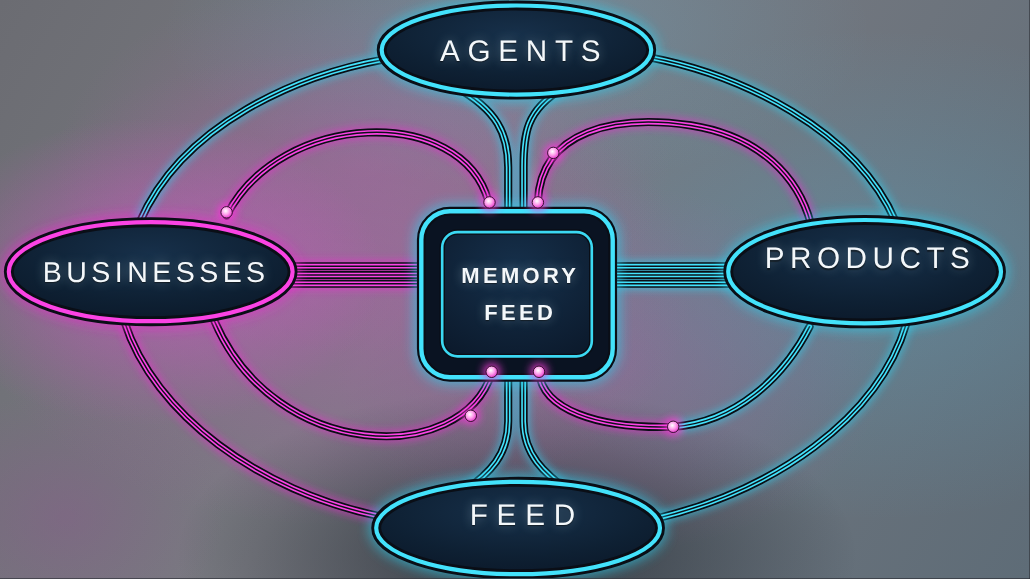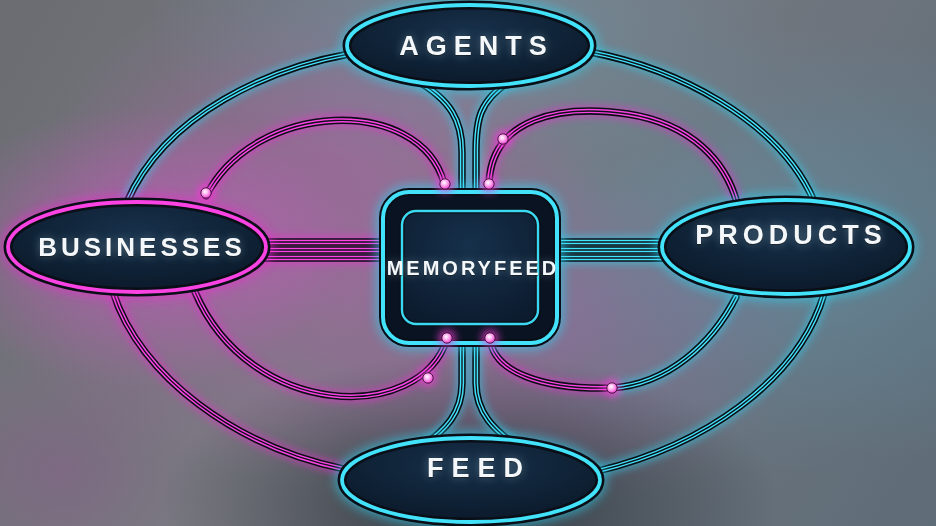--- a/index.html
+++ b/index.html
@@ -13,30 +13,30 @@
       radial-gradient(360px 240px at 555px 335px, rgba(202,82,192,.22), transparent 70%),
       radial-gradient(200px 160px at 60px 470px, rgba(140,82,142,.35), transparent 72%),
       radial-gradient(500px 310px at 795px 250px, rgba(86,176,212,.30), transparent 72%),
       radial-gradient(430px 190px at 470px 28px, rgba(92,186,222,.26), transparent 75%),
       radial-gradient(430px 210px at 470px 505px, rgba(8,16,24,.60), transparent 72%),
       linear-gradient(120deg,#6b6c72 0%,#7a7b82 42%,#5e6c77 100%);
   }
   .stage svg{position:absolute;left:0;top:0;}
   .node-label{
     position:absolute;display:flex;align-items:center;justify-content:center;
-    color:#f4f8fb;font-weight:700;
+    color:#f4f8fb;font-weight:400;
     text-shadow:0 0 10px rgba(210,245,255,.35),0 1px 1px rgba(0,0,0,.6);
     user-select:none;
   }
   .lbl-agents    {left:347px;top:8px;  width:245px;height:76px;font-size:27px;letter-spacing:7px;padding-left:7px;}
   .lbl-businesses{left:12px; top:203px;width:252px;height:88px;font-size:26px;letter-spacing:4px;padding-left:4px;text-align:right;}
   .lbl-products  {left:664px;top:202px;width:244px;height:66px;font-size:27px;letter-spacing:5px;padding-left:5px;}
   .lbl-feed      {left:344px;top:440px;width:254px;height:57px;font-size:27px;letter-spacing:8px;padding-left:8px;}
   .lbl-core{
-    left:385px;top:194px;width:170px;height:147px;flex-direction:row;
+    left:385px;top:194px;width:170px;height:147px;flex-direction:column;
     font-size:20px;letter-spacing:3px;padding-left:3px;line-height:34px;font-weight:700;
   }
   
   .wire{fill:none;stroke-linecap:round;}
   .glow-c{stroke:#29d2f2;stroke-width:10;}
   .glow-m{stroke:#ef2ad2;stroke-width:10;}
   .under {stroke:#0a0e15;stroke-width:7.4;}
   .neon-c{stroke:#43e2fb;stroke-width:4.3;}
   .neon-m{stroke:#fb43e4;stroke-width:4.3;}
   .mid   {stroke:#0d1119;stroke-width:1.35;}

